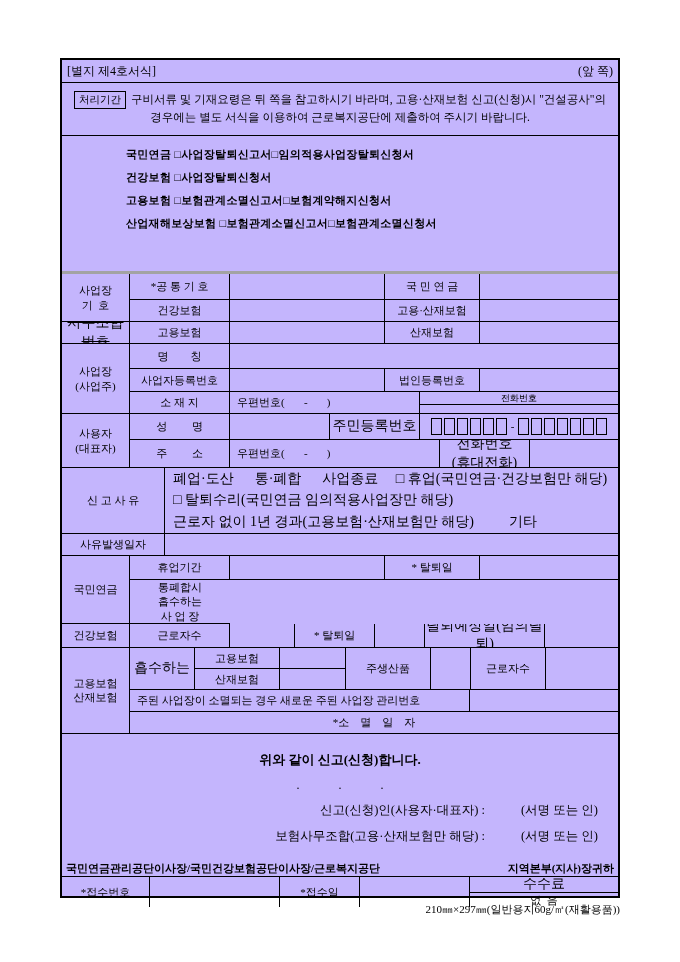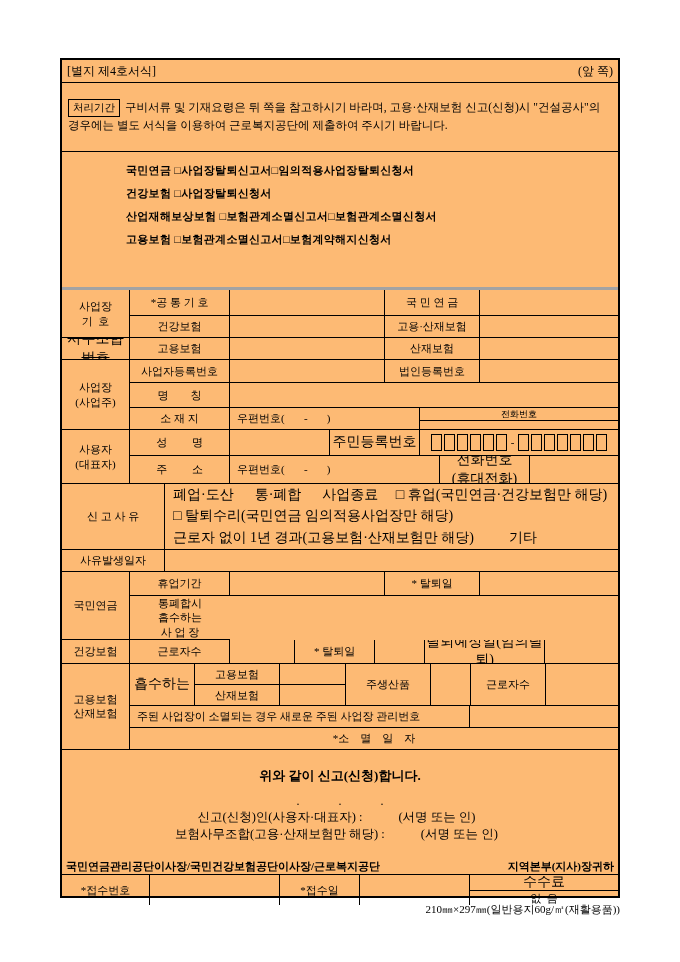--- a/index.html
+++ b/index.html
@@ -3,26 +3,26 @@
 <meta charset="utf-8">
 <style>
   * { margin:0; padding:0; box-sizing:border-box; }
   body {
     width:680px; height:962px; background:#fff; color:#000;
     font-family:"Liberation Serif","DejaVu Serif",serif;
     position:relative;
   }
   .sheet {
     position:absolute; left:60px; top:58px; width:560px; height:840px;
-    border:2px solid #000; display:flex; flex-direction:column; background:#fdba74;
+    border:2px solid #000; display:flex; flex-direction:column; background:#c4b5fd;
   }
   .tophdr { display:flex; justify-content:space-between; font-size:12px; padding:3px 5px 2px; }
   .notice {
     border-top:1px solid #000; border-bottom:1px solid #000;
-    padding:16px 6px; font-size:11.5px; line-height:1.55;
+    padding:8px 6px; font-size:11.5px; line-height:1.55;text-align:center;
   }
   .badge { display:inline-block; border:1px solid #000; font-size:10.5px; padding:0 4px; margin-right:5px; }
   .titles { font-weight:bold; font-size:11px; line-height:23px; padding:7px 0 8px 64px; letter-spacing:.3px; }
 
   .tbl { border-top:3px solid #a3a3a3;margin-top:28px; }
   .row { display:flex; }
   .g { display:flex; flex-direction:column; }
   .g.br { border-right:1px solid #000; }
   .c {
     border-right:1px solid #000; border-bottom:1px solid #000;
@@ -35,21 +35,21 @@
   .c.col { flex-direction:column; align-items:flex-start; justify-content:center; padding-left:8px; gap:3px; }
   .c.sm { font-size:14px; }
   .c.xs { font-size:9px; line-height:1; }
   .strike { text-decoration:line-through; }
   .rrn { gap:2px; padding:0 4px; }
   .rrn .box { width:11px; height:17px; border:1px solid #000; flex:0 0 auto; }
   .rrn .dash { margin:0 2px; font-size:11px; }
 
   .decl { text-align:center; font-weight:bold; font-size:13px; margin-top:17px; }
   .dots { text-align:center; font-size:12px; margin-top:9px; white-space:pre; }
-  .sig-row { display:flex; justify-content:center; font-size:12.5px; padding-right:7px; }
+  .sig-row { display:flex; justify-content:flex-end; font-size:12.5px; padding-right:20px; margin-top:9px; }
   .sig-seal { margin-left:36px; }
   .recipients { display:flex; justify-content:space-between; font-weight:bold; font-size:11px; padding:0 4px; margin-top:16px; }
 
   .receipt { margin-top:auto; border-top:1px solid #000; height:38px; }
   .receipt .c { border-bottom:none; }
   .receipt .c.bb { border-bottom:1px solid #000; }
 
   .paper { position:absolute; left:60px; top:902px; width:560px; text-align:right; font-size:11px; }
 </style>
 </head>
@@ -62,22 +62,22 @@
     <span>(앞 쪽)</span>
   </div>
 
   <div class="notice">
     <span class="badge">처리기간</span><span>구비서류 및 기재요령은 뒤 쪽을 참고하시기 바라며, 고용·산재보험 신고(신청)시 "건설공사"의 경우에는 별도 서식을 이용하여 근로복지공단에 제출하여 주시기 바랍니다.</span>
   </div>
 
   <div class="titles">
     <div>국민연금 □사업장탈퇴신고서□임의적용사업장탈퇴신청서</div>
     <div>건강보험 □사업장탈퇴신청서</div>
+    <div>고용보험 □보험관계소멸신고서□보험계약해지신청서</div>
     <div>산업재해보상보험 □보험관계소멸신고서□보험관계소멸신청서</div>
-    <div>고용보험 □보험관계소멸신고서□보험계약해지신청서</div>
   </div>
 
   <div class="tbl">
 
     <div class="row">
       <div class="c" style="width:68px">사업장
 기  호</div>
       <div class="g" style="width:488px">
         <div class="row" style="height:26px">
           <div class="c" style="width:100px">*공 통 기 호</div>
@@ -99,29 +99,29 @@
       <div class="c" style="width:100px">고용보험</div>
       <div class="c" style="width:155px"></div>
       <div class="c" style="width:95px">산재보험</div>
       <div class="c" style="width:138px"></div>
     </div>
 
     <div class="row">
       <div class="c" style="width:68px">사업장
 (사업주)</div>
       <div class="g" style="width:488px">
-        <div class="row" style="height:23px">
-          <div class="c" style="width:100px">사업자등록번호</div>
-          <div class="c" style="width:155px"></div>
-          <div class="c" style="width:95px">법인등록번호</div>
-          <div class="c" style="width:138px"></div>
-        </div>
         <div class="row" style="height:25px">
           <div class="c" style="width:100px">명        칭</div>
           <div class="c" style="width:388px"></div>
+        </div>
+        <div class="row" style="height:23px">
+          <div class="c" style="width:100px">사업자등록번호</div>
+          <div class="c" style="width:155px"></div>
+          <div class="c" style="width:95px">법인등록번호</div>
+          <div class="c" style="width:138px"></div>
         </div>
         <div class="row" style="height:22px">
           <div class="c" style="width:100px">소 재 지</div>
           <div class="c left" style="width:190px">우편번호(       -       )</div>
           <div class="g" style="width:198px">
             <div class="row" style="height:13px">
               <div class="c xs" style="width:198px">전화번호</div>
             </div>
             <div class="row" style="flex:1">
               <div class="c" style="width:198px"></div>

